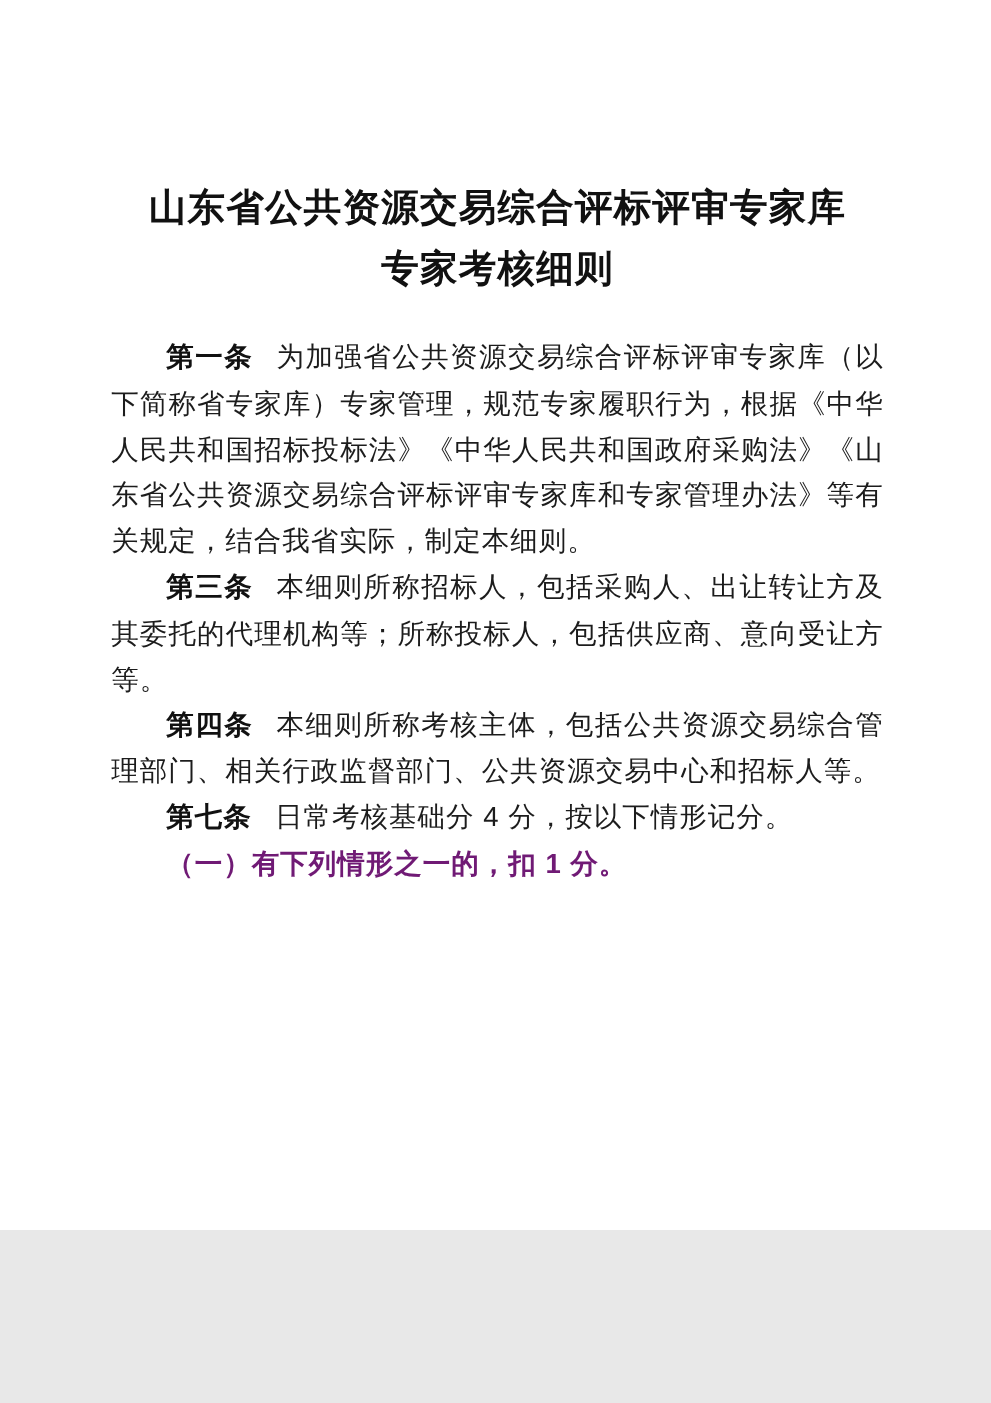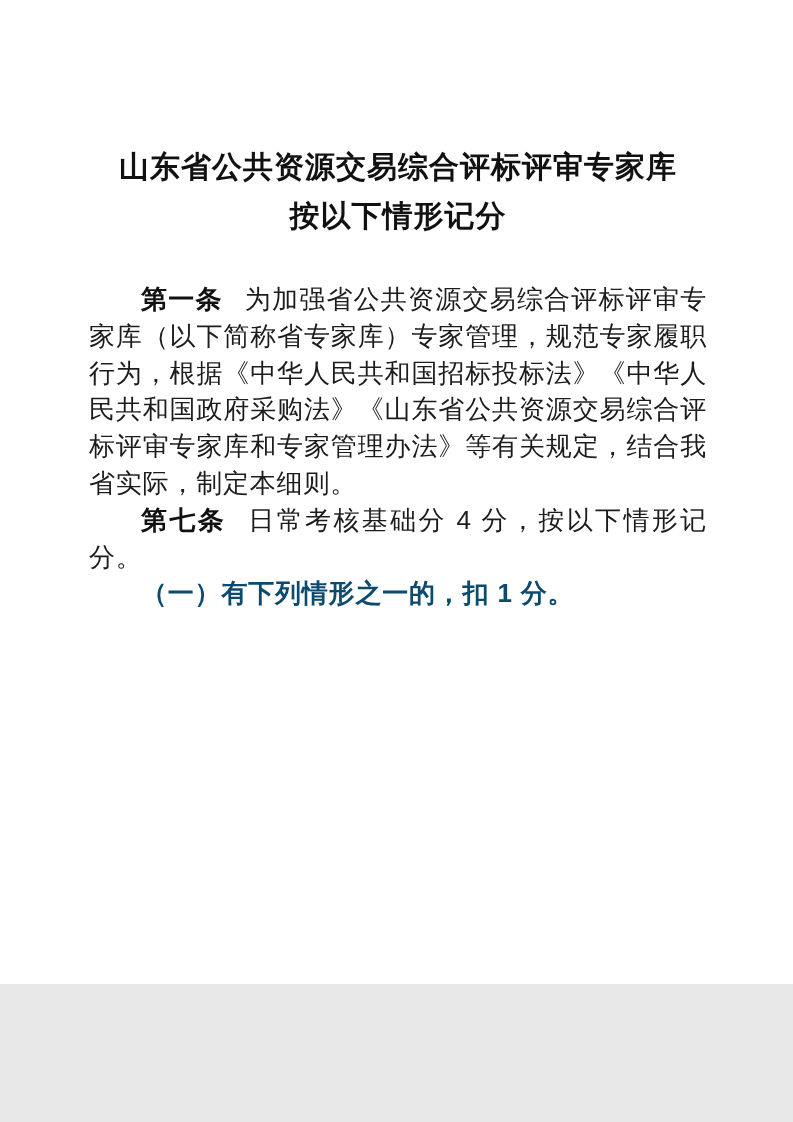--- a/index.html
+++ b/index.html
@@ -26,63 +26,65 @@
   }
   .doc-title {
     text-align: center;
     font-weight: 700;
     font-size: 30px;
     line-height: 49px;
     letter-spacing: 1px;
     color: #111111;
   }
   .body-text {
-    margin-top: 41px;
-    font-size: 26px;
+    margin-top: 28px;
+    font-size: 22px;
     line-height: 36.8px;
     text-align: justify;
     text-justify: inter-ideograph;
     letter-spacing: 0.8px;
   }
   .body-text p {
     margin: 0;
     text-indent: 2em;
   }
   .article-label {
     font-weight: 700;
     color: #111111;
     margin-right: 0.85em;
   }
   .bold-clause {
     font-weight: 700;
-    color: #0c4a6e;
+    color: #701a75;
   }
   .page-number {
     position: absolute;
     left: 646px;
     top: 1018px;
     font-size: 19px;
     letter-spacing: 4px;
     color: #222222;
     white-space: nowrap;
   }
 </style>
 </head>
 <body>
 
 <div class="page">
   <div class="content">
 
     <div class="doc-title">
       <div>山东省公共资源交易综合评标评审专家库</div>
-      <div>按以下情形记分</div>
+      <div>专家考核细则</div>
     </div>
 
     <div class="body-text">
       <p><span class="article-label">第一条</span><span>为加强省公共资源交易综合评标评审专家库（以下简称省专家库）专家管理，规范专家履职行为，根据《中华人民共和国招标投标法》《中华人民共和国政府采购法》《山东省公共资源交易综合评标评审专家库和专家管理办法》等有关规定，结合我省实际，制定本细则。</span></p>
+      <p><span class="article-label">第三条</span><span>本细则所称招标人，包括采购人、出让转让方及其委托的代理机构等；所称投标人，包括供应商、意向受让方等。</span></p>
+      <p><span class="article-label">第四条</span><span>本细则所称考核主体，包括公共资源交易综合管理部门、相关行政监督部门、公共资源交易中心和招标人等。</span></p>
       <p><span class="article-label">第七条</span><span>日常考核基础分 4 分，按以下情形记分。</span></p>
       <p class="bold-clause">（一）有下列情形之一的，扣 1 分。</p>
     </div>
 
   </div>
 
   <div class="page-number">- 3 -</div>
 </div>
 
 </body></html>

